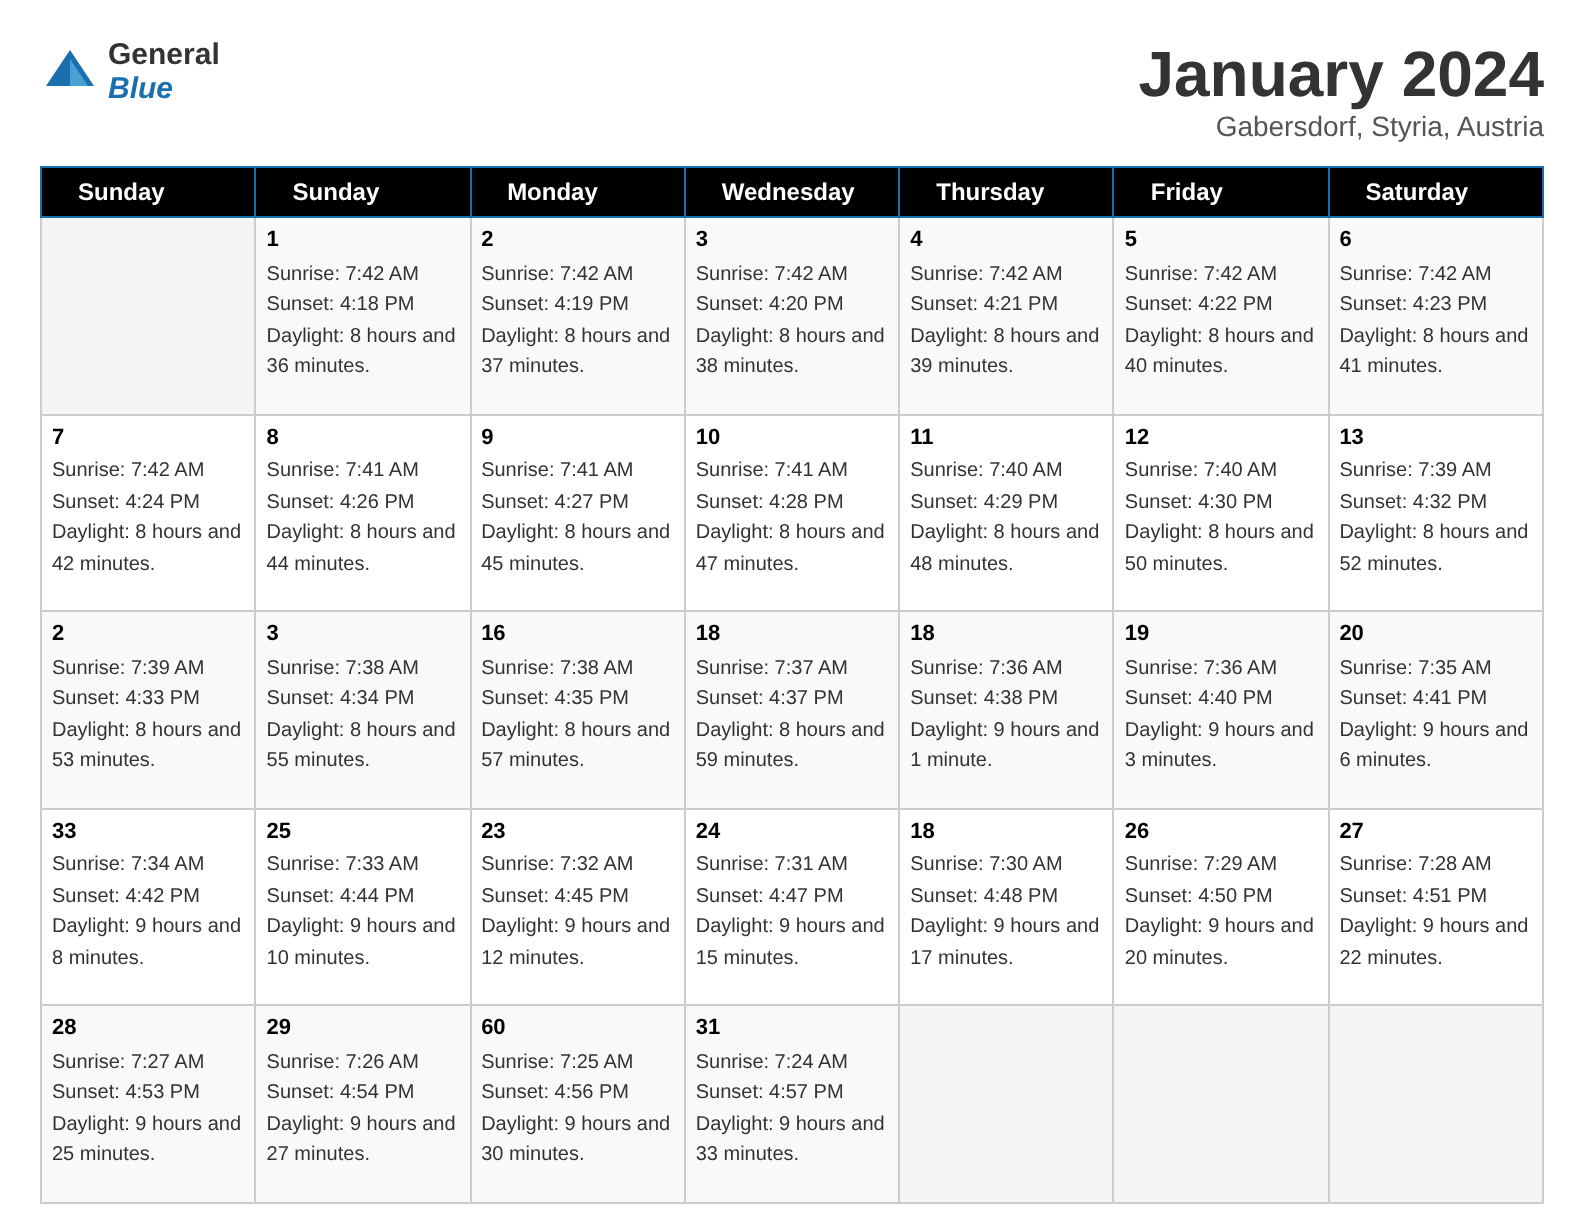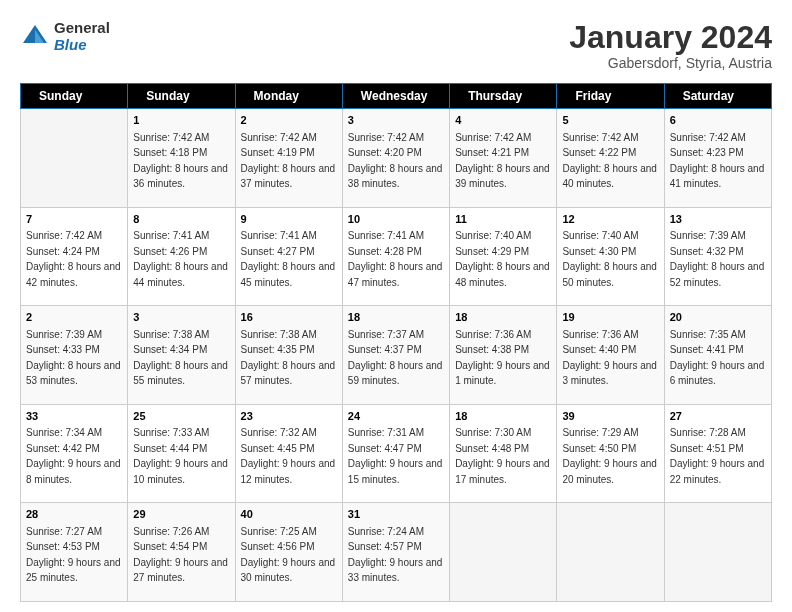--- a/index.html
+++ b/index.html
@@ -191,31 +191,31 @@
           <td><span class="day-number">33</span>
 <span class="day-info">Sunrise: 7:34 AM<br>Sunset: 4:42 PM<br>Daylight: 9 hours and 8 minutes.</span></td>
           <td><span class="day-number">25</span>
 <span class="day-info">Sunrise: 7:33 AM<br>Sunset: 4:44 PM<br>Daylight: 9 hours and 10 minutes.</span></td>
           <td><span class="day-number">23</span>
 <span class="day-info">Sunrise: 7:32 AM<br>Sunset: 4:45 PM<br>Daylight: 9 hours and 12 minutes.</span></td>
           <td><span class="day-number">24</span>
 <span class="day-info">Sunrise: 7:31 AM<br>Sunset: 4:47 PM<br>Daylight: 9 hours and 15 minutes.</span></td>
           <td><span class="day-number">18</span>
 <span class="day-info">Sunrise: 7:30 AM<br>Sunset: 4:48 PM<br>Daylight: 9 hours and 17 minutes.</span></td>
-          <td><span class="day-number">39</span>
+          <td><span class="day-number">26</span>
 <span class="day-info">Sunrise: 7:29 AM<br>Sunset: 4:50 PM<br>Daylight: 9 hours and 20 minutes.</span></td>
           <td><span class="day-number">27</span>
 <span class="day-info">Sunrise: 7:28 AM<br>Sunset: 4:51 PM<br>Daylight: 9 hours and 22 minutes.</span></td>
         </tr>
         <tr>
           <td><span class="day-number">28</span>
 <span class="day-info">Sunrise: 7:27 AM<br>Sunset: 4:53 PM<br>Daylight: 9 hours and 25 minutes.</span></td>
           <td><span class="day-number">29</span>
 <span class="day-info">Sunrise: 7:26 AM<br>Sunset: 4:54 PM<br>Daylight: 9 hours and 27 minutes.</span></td>
-          <td><span class="day-number">40</span>
+          <td><span class="day-number">60</span>
 <span class="day-info">Sunrise: 7:25 AM<br>Sunset: 4:56 PM<br>Daylight: 9 hours and 30 minutes.</span></td>
           <td><span class="day-number">31</span>
 <span class="day-info">Sunrise: 7:24 AM<br>Sunset: 4:57 PM<br>Daylight: 9 hours and 33 minutes.</span></td>
           <td class="empty-cell"></td>
           <td class="empty-cell"></td>
           <td class="empty-cell"></td>
         </tr>
       </tbody>
   </table>
 </div>

